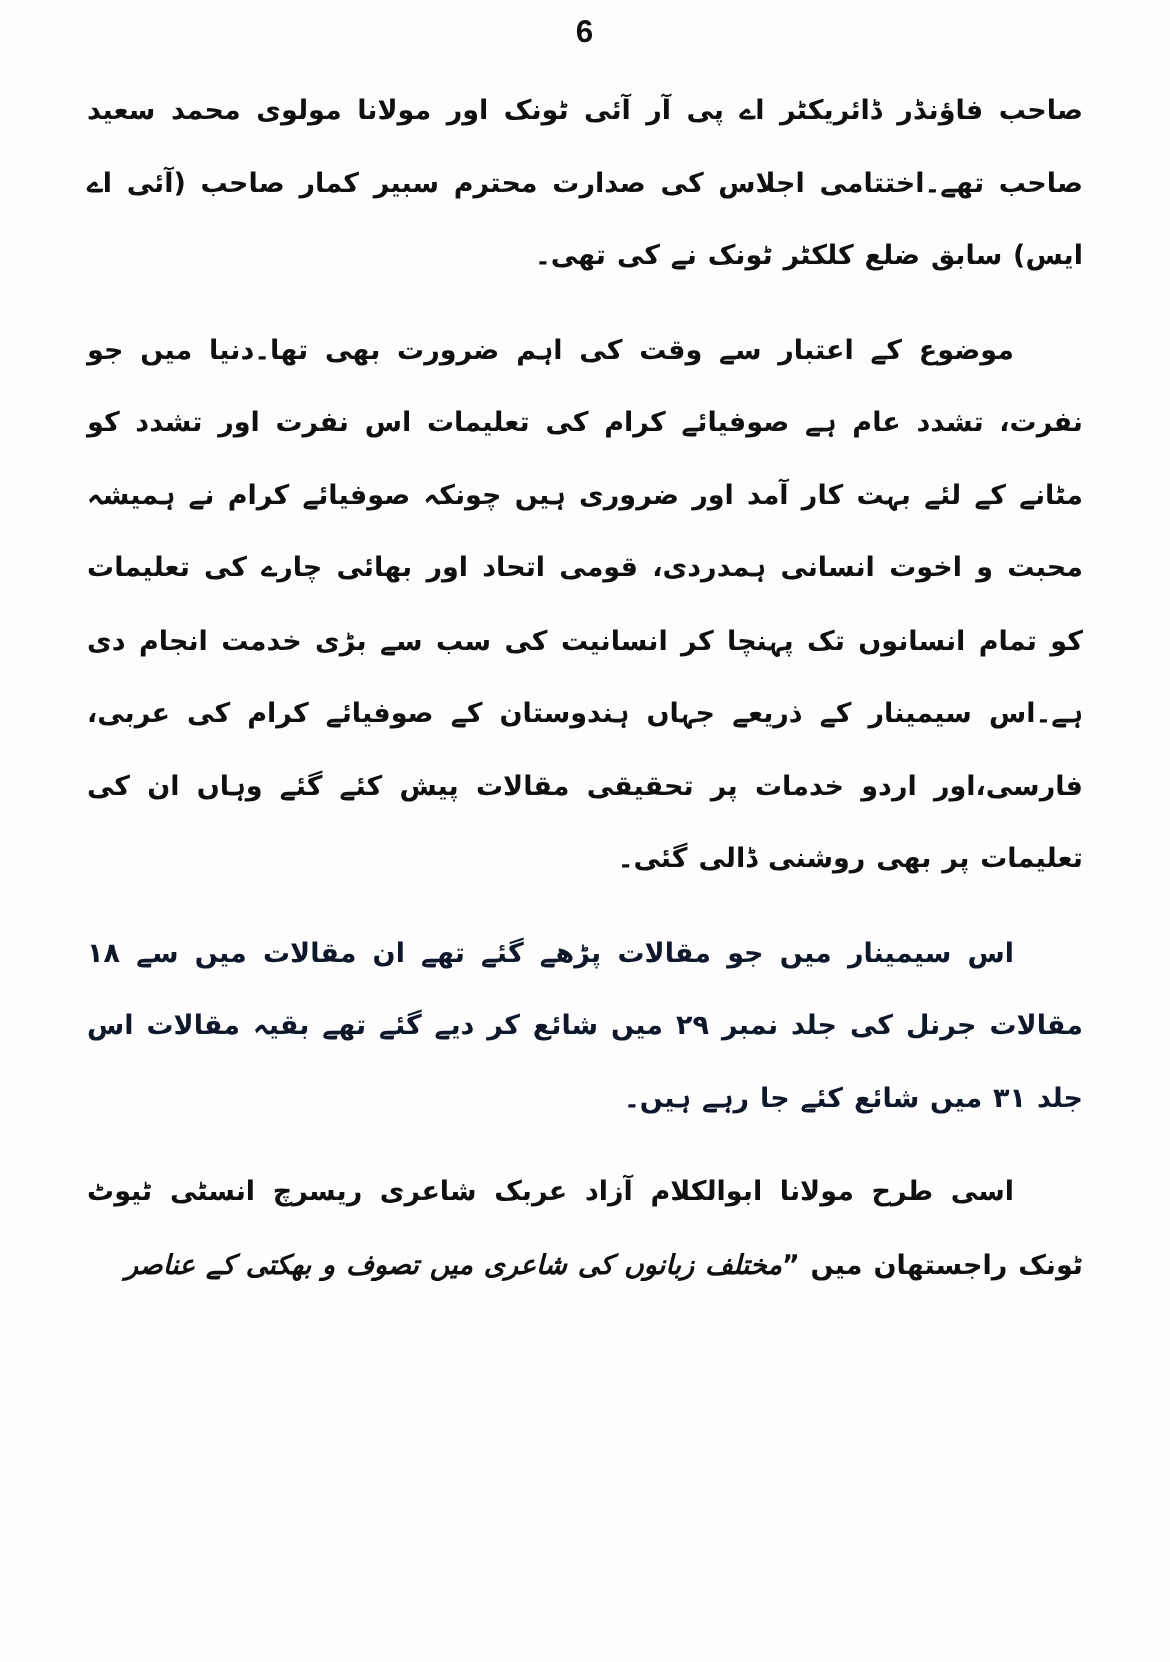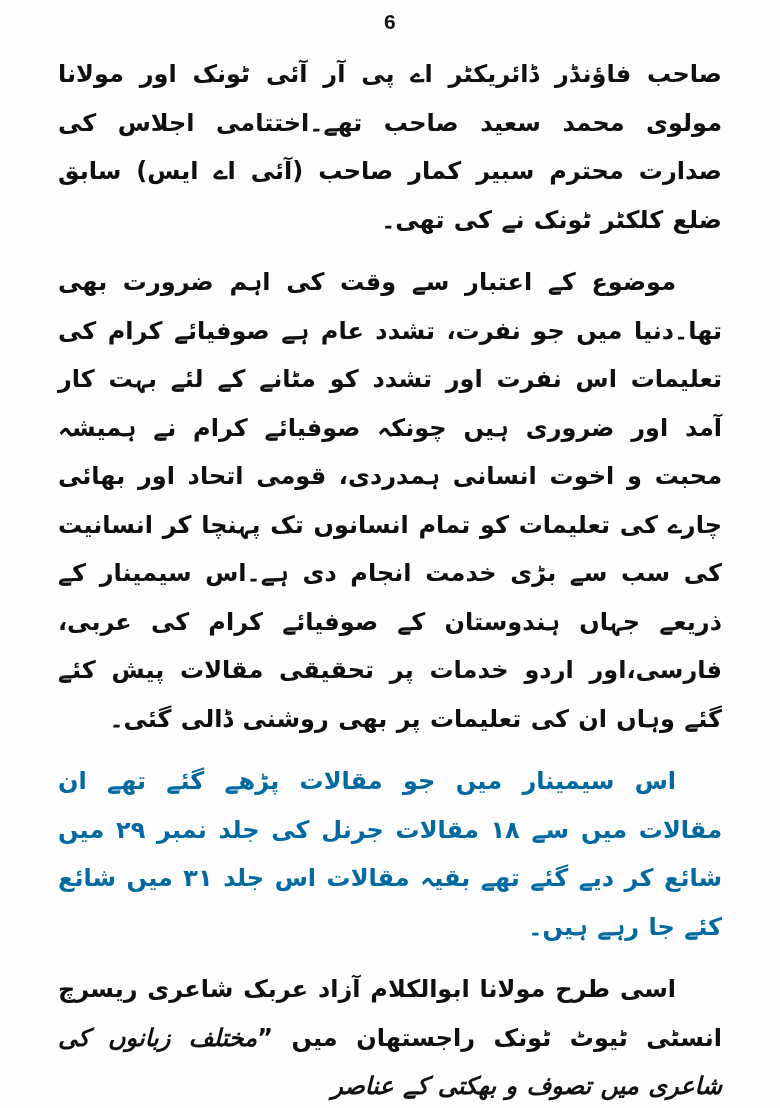--- a/index.html
+++ b/index.html
@@ -37,21 +37,21 @@
     top: 50px;
     right: 58px;
     left: 58px;
     direction: rtl;
     text-align: justify;
     text-align-last: right;
   }
   .para {
     margin: 0 0 14px 0;
     font-family: "DejaVu Sans", sans-serif;
-    font-size: 24px;
+    font-size: 18px;
     line-height: 48.5px;
     color: #101010;
     font-weight: 700;
     text-indent: 46px;
     letter-spacing: -0.2px;
     word-spacing: 1px;
     text-align: justify;
     text-align-last: right;
   }
   .para.p1 { text-indent: 0; }
@@ -68,19 +68,19 @@
 <div class="page" style="background: rgb(253, 253, 253);">
 
   <div class="page-number" style="color: rgb(16, 16, 16);">6</div>
 
   <div class="body-text">
 
     <p class="para p1" style="color: rgb(16, 16, 16);">صاحب فاؤنڈر ڈائریکٹر اے پی آر آئی ٹونک اور مولانا مولوی محمد سعید صاحب تھے۔اختتامی اجلاس کی صدارت محترم سبیر کمار صاحب (آئی اے ایس) سابق ضلع کلکٹر ٹونک نے کی تھی۔</p>
 
     <p class="para p2" style="color: rgb(16, 16, 16);">موضوع کے اعتبار سے وقت کی اہم ضرورت بھی تھا۔دنیا میں جو نفرت، تشدد عام ہے صوفیائے کرام کی تعلیمات اس نفرت اور تشدد کو مٹانے کے لئے بہت کار آمد اور ضروری ہیں چونکہ صوفیائے کرام نے ہمیشہ محبت و اخوت انسانی ہمدردی، قومی اتحاد اور بھائی چارے کی تعلیمات کو تمام انسانوں تک پہنچا کر انسانیت کی سب سے بڑی خدمت انجام دی ہے۔اس سیمینار کے ذریعے جہاں ہندوستان کے صوفیائے کرام کی عربی، فارسی،اور اردو خدمات پر تحقیقی مقالات پیش کئے گئے وہاں ان کی تعلیمات پر بھی روشنی ڈالی گئی۔</p>
 
-    <p class="para p3" style="color: #0369a1;">اس سیمینار میں جو مقالات پڑھے گئے تھے ان مقالات میں سے ۱۸ مقالات جرنل کی جلد نمبر ۲۹ میں شائع کر دیے گئے تھے بقیہ مقالات اس جلد ۳۱ میں شائع کئے جا رہے ہیں۔</p>
+    <p class="para p3" style="color: #0f172a;">اس سیمینار میں جو مقالات پڑھے گئے تھے ان مقالات میں سے ۱۸ مقالات جرنل کی جلد نمبر ۲۹ میں شائع کر دیے گئے تھے بقیہ مقالات اس جلد ۳۱ میں شائع کئے جا رہے ہیں۔</p>
 
     <p class="para p4" style="color: rgb(16, 16, 16);"><span>اسی طرح مولانا ابوالکلام آزاد عربک شاعری ریسرچ انسٹی ٹیوٹ ٹونک راجستھان میں ”</span><span class="quote">مختلف زبانوں کی شاعری میں تصوف و بھکتی کے عناصر</span></p>
 
   </div>
 
 </div>
 
 </body></html>

